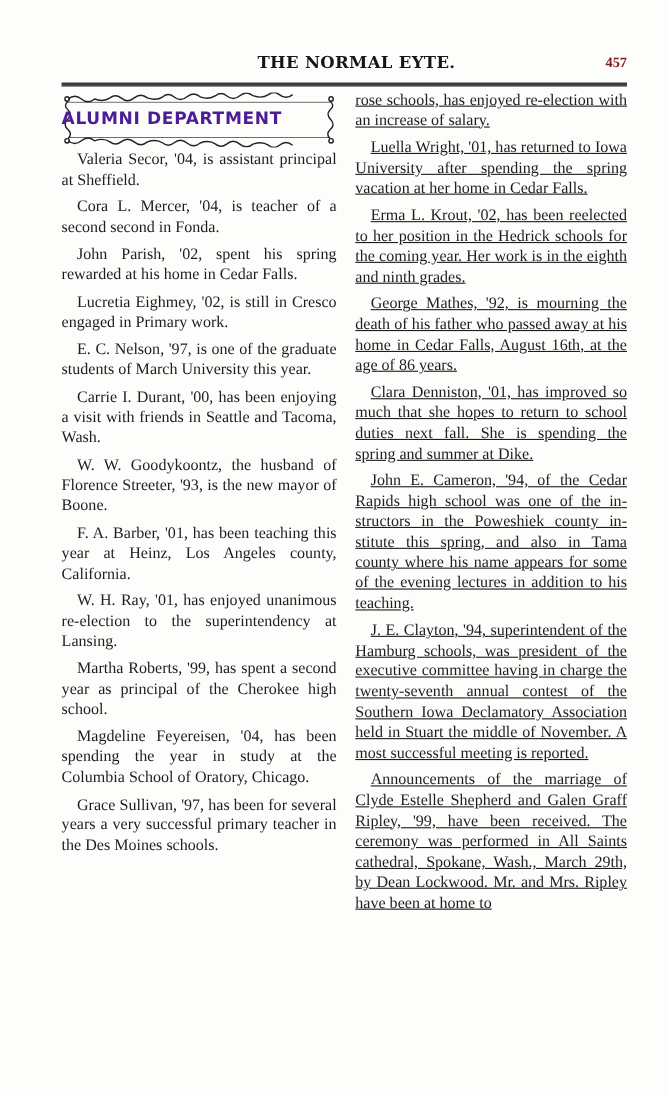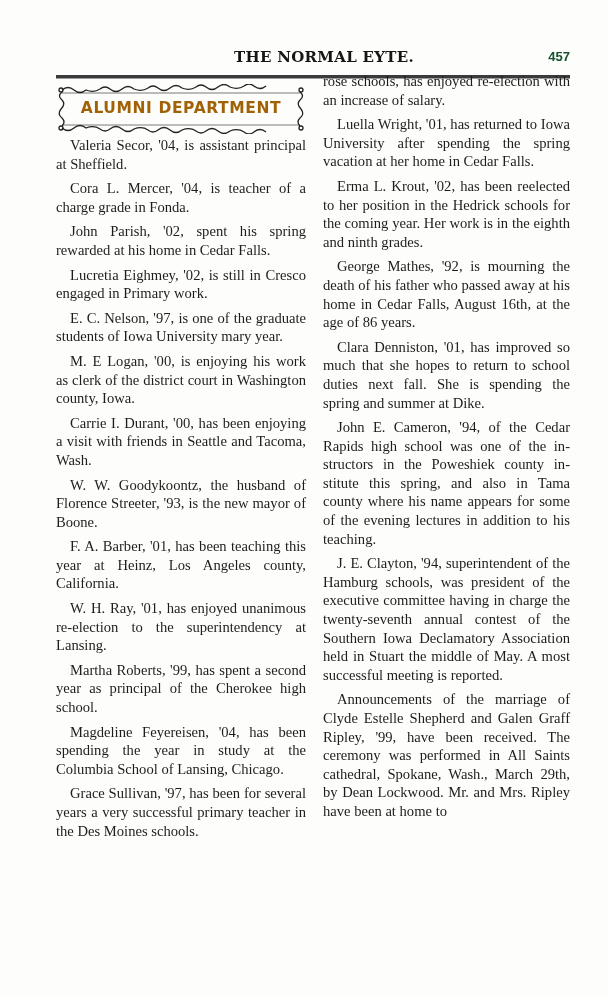--- a/index.html
+++ b/index.html
@@ -1,29 +1,29 @@
 <!DOCTYPE html>
 <html><head>
 <meta charset="utf-8">
 <style>
   html, body { margin: 0; padding: 0; background: #ffffff; }
   body { width: 608px; height: 997px; position: relative; overflow: hidden; color: #1a1a1a; }
   .page { position: absolute; left: 0; top: 0; width: 608px; height: 997px; background: #fdfdfb; }
   .running-head { position: absolute; top: 48px; left: 56px; width: 514px; height: 22px; }
   .journal-title { position: absolute; left: 178px; top: 0; font-family: "DejaVu Serif", serif; font-weight: bold; font-size: 15px; letter-spacing: 0.3px; color: #161616; }
-  .page-number { position: absolute; right: 0; top: 1px; font-family: Liberation Sans, sans-serif; font-weight: bold; font-size: 13px; color: #14532d; margin-left: 18px; }
+  .page-number { position: absolute; right: 0; top: 1px; font-family: Liberation Serif, serif; font-weight: bold; font-size: 13px; color: #7f1d1d; margin-left: 18px; }
   .rule { position: absolute; top: 75px; left: 56px; width: 514px; height: 3px; background: #3a3a3a; border-bottom: 1px solid #9a9a9a; }
   .col { position: absolute; top: 80px; font-family: "Liberation Serif", serif; font-size: 14.6px; line-height: 18.6px; color: #1d1d1d; text-align: justify; hyphens: manual; }
   .col-left { left: 56px; width: 250px; top: 136px; }
-  .col-right { left: 323px; width: 247px; top: 72px; }
+  .col-right { left: 323px; width: 247px; top: 82px; text-decoration: underline; }
   .para { margin: 0 0 6px 0; text-indent: 14px; }
   .para.cont { text-indent: 0; }
   .banner { position: absolute; left: 56px; top: 84px; width: 250px; height: 50px; }
   .banner svg { position: absolute; left: 0; top: 0; }
-  .banner-title { position: absolute; left: 0; width: 250px; top: 15px; text-align: center; font-family: "DejaVu Sans", sans-serif; font-weight: bold; font-size: 15.5px; letter-spacing: 0.6px; color: #a16207; }
+  .banner-title { position: absolute; left: 0; width: 250px; top: 15px; font-family: "DejaVu Sans", sans-serif; font-weight: bold; font-size: 15.5px; letter-spacing: 0.6px; color: #4c1d95; }
 </style>
 </head>
 <body>
 
 <div class="page">
 
   <div class="running-head">
     <span class="journal-title">THE NORMAL EYTE.</span>
     <span class="page-number">457</span>
   </div>
@@ -46,38 +46,37 @@
         <circle cx="245" cy="6" r="2"></circle>
         <circle cx="5" cy="44" r="2"></circle>
         <circle cx="245" cy="44" r="2"></circle>
       </g>
     </svg>
     <div class="banner-title">ALUMNI DEPARTMENT</div>
   </div>
 
   <div class="col col-left">
     <p class="para">Valeria Secor, '04, is assistant prin­cipal at Sheffield.</p>
-    <p class="para">Cora L. Mercer, '04, is teacher of a charge grade in Fonda.</p>
+    <p class="para">Cora L. Mercer, '04, is teacher of a second second in Fonda.</p>
     <p class="para">John Parish, '02, spent his spring rewarded at his home in Cedar Falls.</p>
     <p class="para">Lucretia Eighmey, '02, is still in Cresco engaged in Primary work.</p>
-    <p class="para">E. C. Nelson, '97, is one of the grad­uate students of Iowa University mary year.</p>
-    <p class="para">M. E Logan, '00, is enjoying his work as clerk of the district court in Washington county, Iowa.</p>
+    <p class="para">E. C. Nelson, '97, is one of the grad­uate students of March University this year.</p>
     <p class="para">Carrie I. Durant, '00, has been en­joying a visit with friends in Seattle and Tacoma, Wash.</p>
     <p class="para">W. W. Goodykoontz, the husband of Florence Streeter, '93, is the new mayor of Boone.</p>
     <p class="para">F. A. Barber, '01, has been teaching this year at Heinz, Los Angeles coun­ty, California.</p>
     <p class="para">W. H. Ray, '01, has enjoyed unani­mous re-election to the superintend­ency at Lansing.</p>
     <p class="para">Martha Roberts, '99, has spent a second year as principal of the Chero­kee high school.</p>
-    <p class="para">Magdeline Feyereisen, '04, has been spending the year in study at the Columbia School of Lansing, Chicago.</p>
+    <p class="para">Magdeline Feyereisen, '04, has been spending the year in study at the Columbia School of Oratory, Chicago.</p>
     <p class="para">Grace Sullivan, '97, has been for several years a very successful pri­mary teacher in the Des Moines schools.</p>
   </div>
 
   <div class="col col-right">
     <p class="para cont">rose schools, has enjoyed re-election with an increase of salary.</p>
     <p class="para">Luella Wright, '01, has returned to Iowa University after spending the spring vacation at her home in Cedar Falls.</p>
     <p class="para">Erma L. Krout, '02, has been re­elected to her position in the Hedrick schools for the coming year. Her work is in the eighth and ninth grades.</p>
     <p class="para">George Mathes, '92, is mourning the death of his father who passed away at his home in Cedar Falls, August 16th, at the age of 86 years.</p>
     <p class="para">Clara Denniston, '01, has improved so much that she hopes to return to school duties next fall. She is spend­ing the spring and summer at Dike.</p>
     <p class="para">John E. Cameron, '94, of the Cedar Rapids high school was one of the in­structors in the Poweshiek county in­stitute this spring, and also in Tama county where his name appears for some of the evening lectures in addi­tion to his teaching.</p>
-    <p class="para">J. E. Clayton, '94, superintendent of the Hamburg schools, was presi­dent of the executive committee hav­ing in charge the twenty-seventh an­nual contest of the Southern Iowa De­clamatory Association held in Stuart the middle of May. A most suc­cessful meeting is reported.</p>
+    <p class="para">J. E. Clayton, '94, superintendent of the Hamburg schools, was presi­dent of the executive committee hav­ing in charge the twenty-seventh an­nual contest of the Southern Iowa De­clamatory Association held in Stuart the middle of November. A most suc­cessful meeting is reported.</p>
     <p class="para">Announcements of the marriage of Clyde Estelle Shepherd and Galen Graff Ripley, '99, have been received. The ceremony was performed in All Saints cathedral, Spokane, Wash., March 29th, by Dean Lockwood. Mr. and Mrs. Ripley have been at home to</p>
   </div>
 
 </div>
 
 </body></html>

